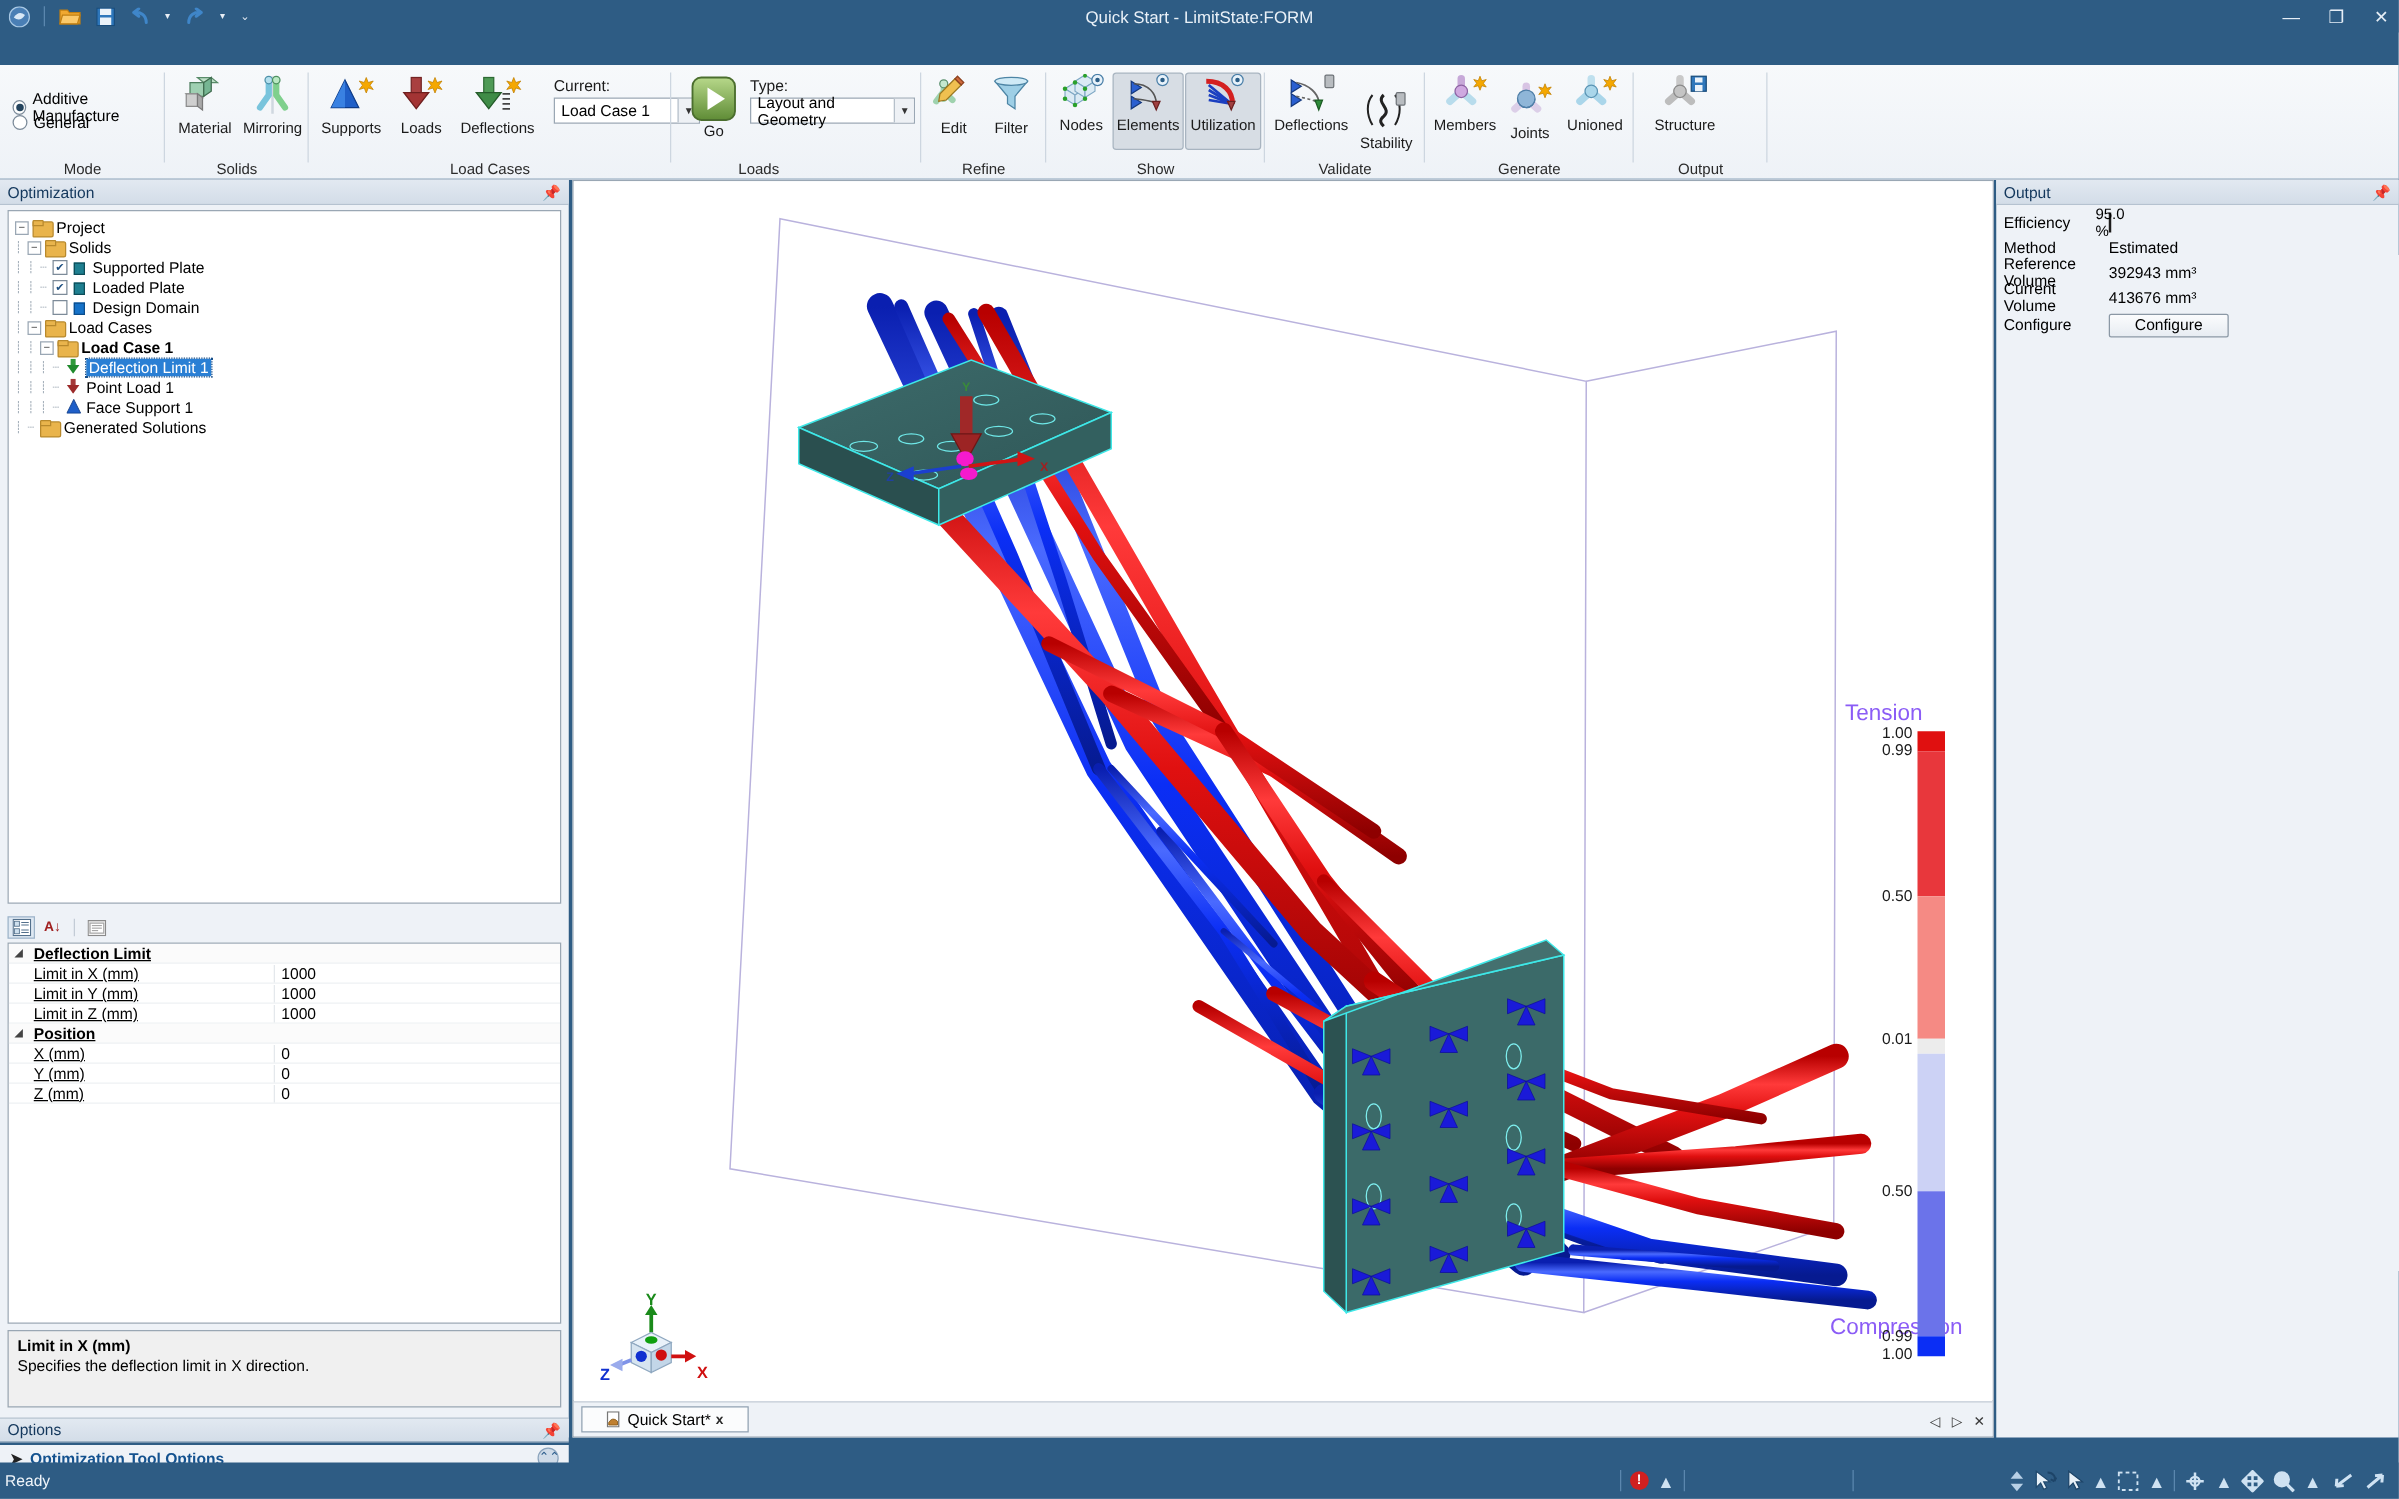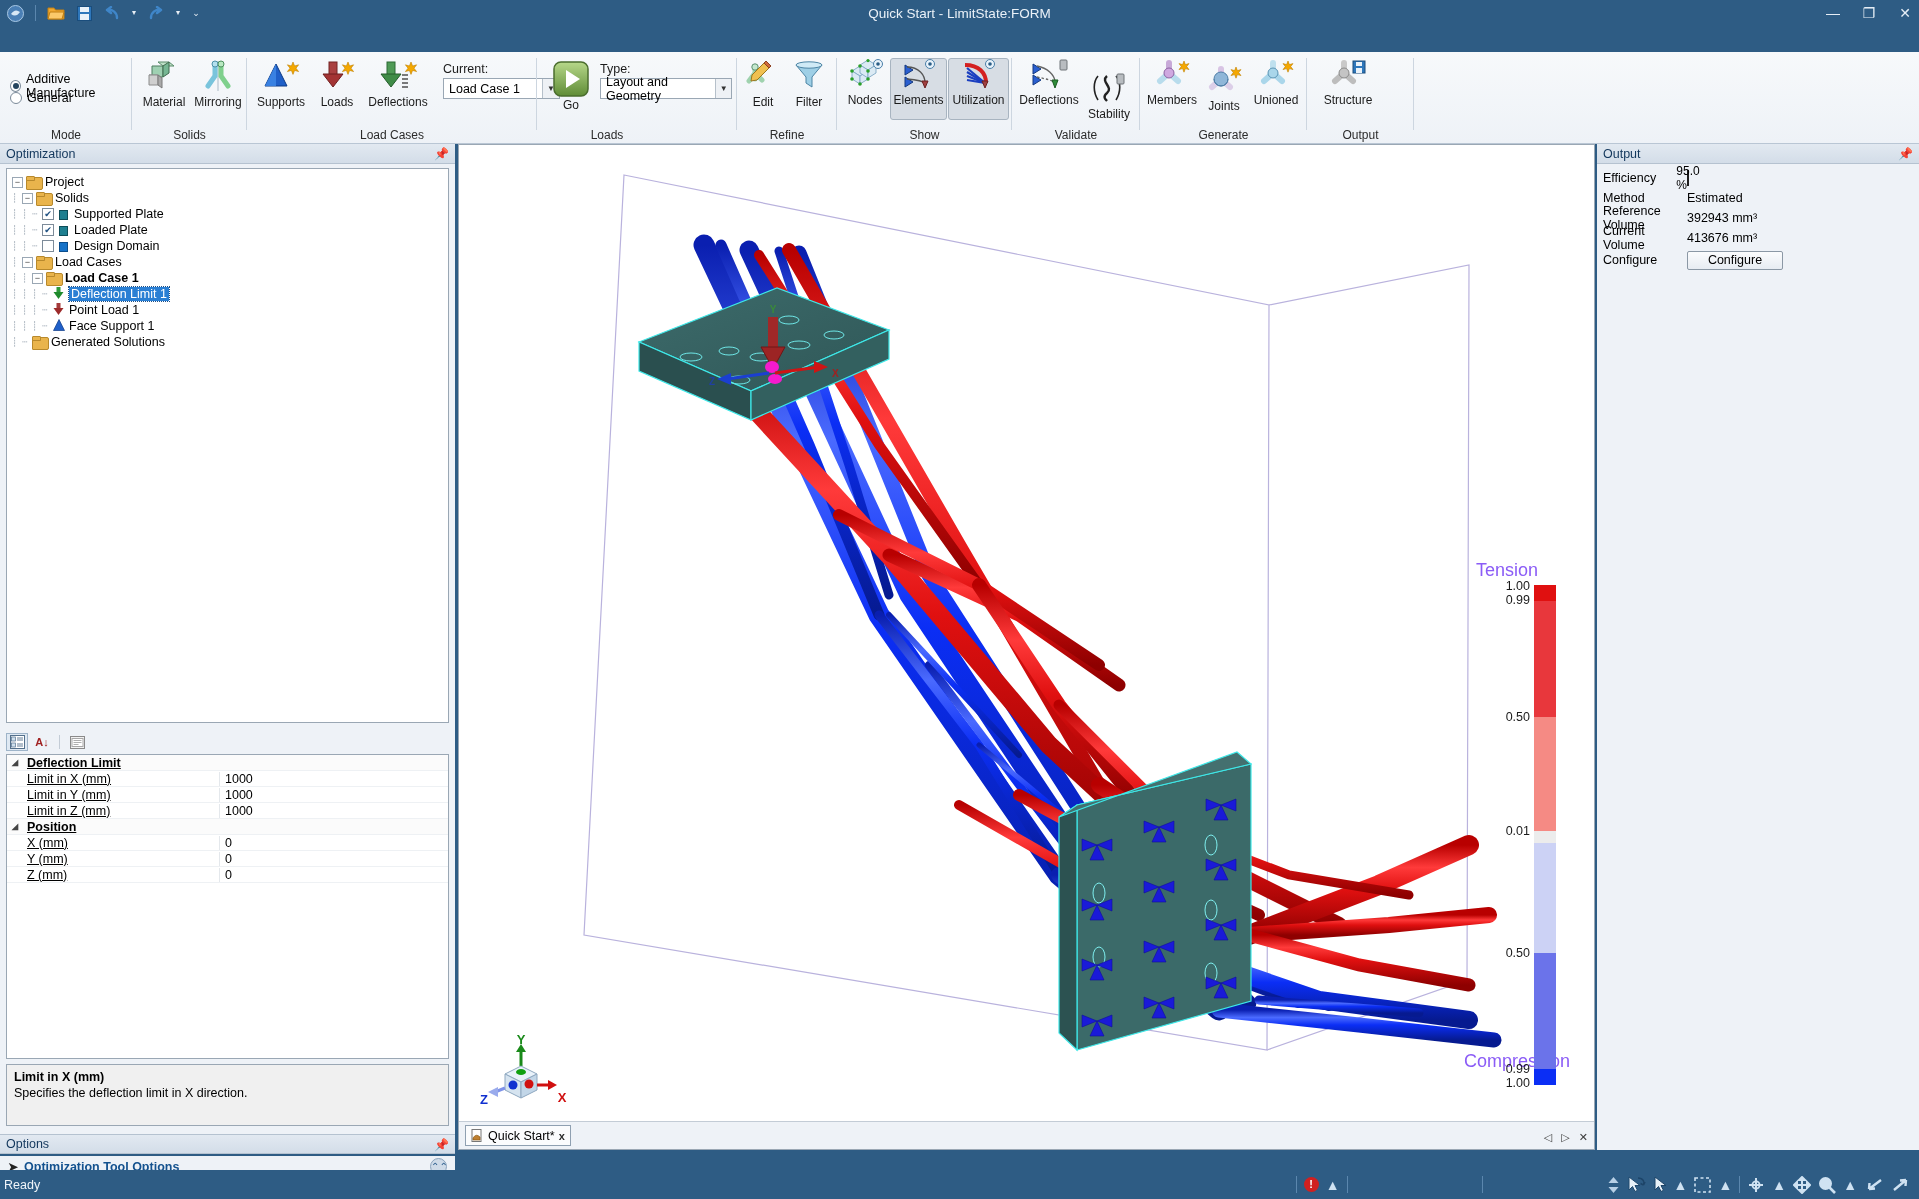--- a/index.html
+++ b/index.html
@@ -112,21 +112,21 @@
      background:#cfdbe8; border:1px solid #8ba4bd; color:#2b5d8c; font-size:10px; line-height:15px;
      text-align:center; cursor:pointer; }
 
   
   .mainarea { position:absolute; left:458px; top:144px; width:1137px; height:1006px; background:#fff;
      border:1px solid #9aa7b4; }
   .viewport { position:absolute; left:0; top:0; width:1135px; height:975px; background:#ffffff; overflow:hidden; }
   .tabrow { position:absolute; left:0; bottom:0; width:1135px; height:28px;
      background:#eef2f7; border-top:1px solid #c3ccd6; display:flex; align-items:center; padding-left:6px; }
   .doctab { height:21px; border:1px solid #8fa0b1; background:#fbfcfd; display:flex; align-items:center;
-     padding:0 5px; font-size:12.5px; gap:4px; cursor:pointer; }
+     padding:0 19px; font-size:12.5px; gap:4px; cursor:pointer; }
   .doctab .x { font-size:11px; font-weight:bold; color:#2b2b2b; cursor:pointer; }
   .tabnav { position:absolute; right:6px; bottom:5px; display:flex; align-items:center; gap:9px;
      font-size:11px; color:#3a3a3a; }
   .tabnav span { cursor:pointer; }
 
   .legend { position:absolute; right:18px; top:415px; width:100px; }
   .legend .cap { font-size:18px; color:#8b5cf6; }
   .legend .bars { position:relative; margin-top:4px; height:460px; }
   .legend .bar { position:absolute; left:58px; width:22px; }
   .legend .tick { position:absolute; right:46px; font-size:12.5px; color:#1b1b1b; text-align:right;

